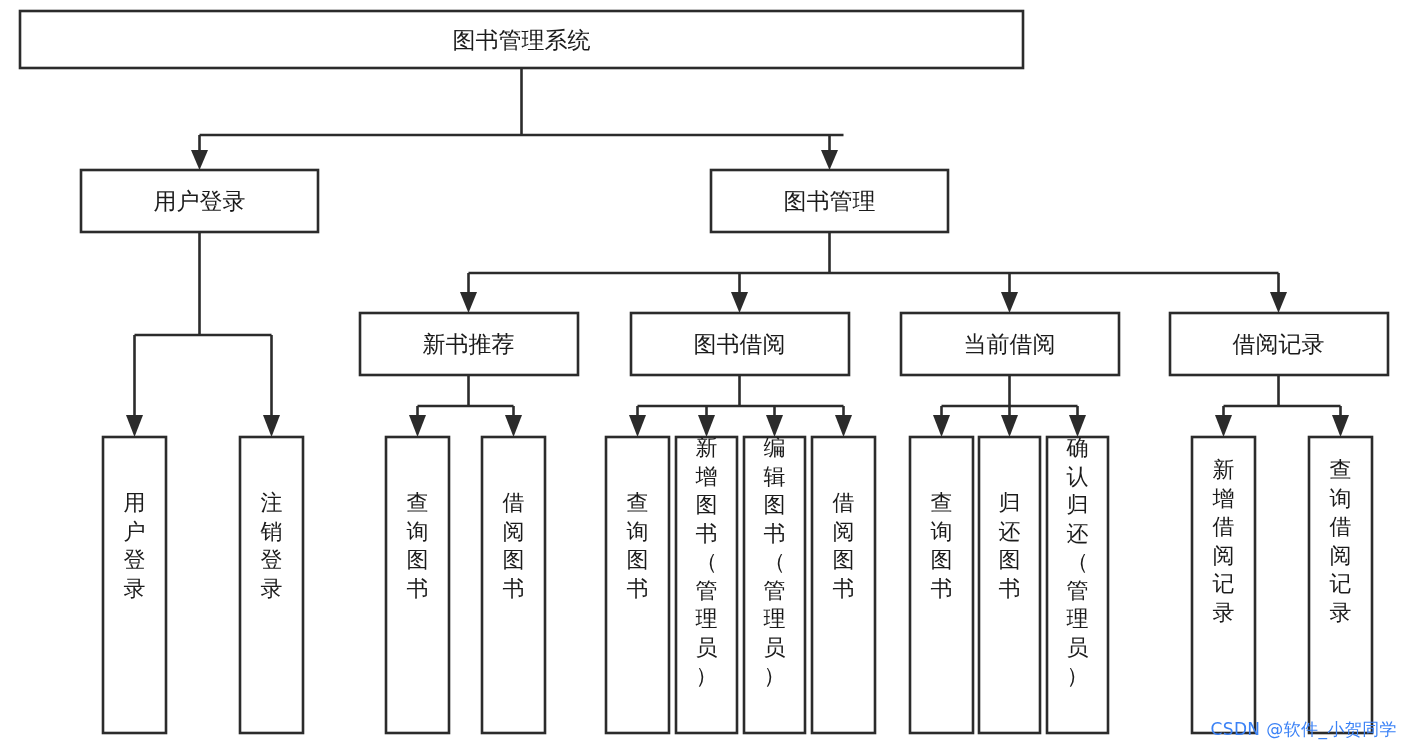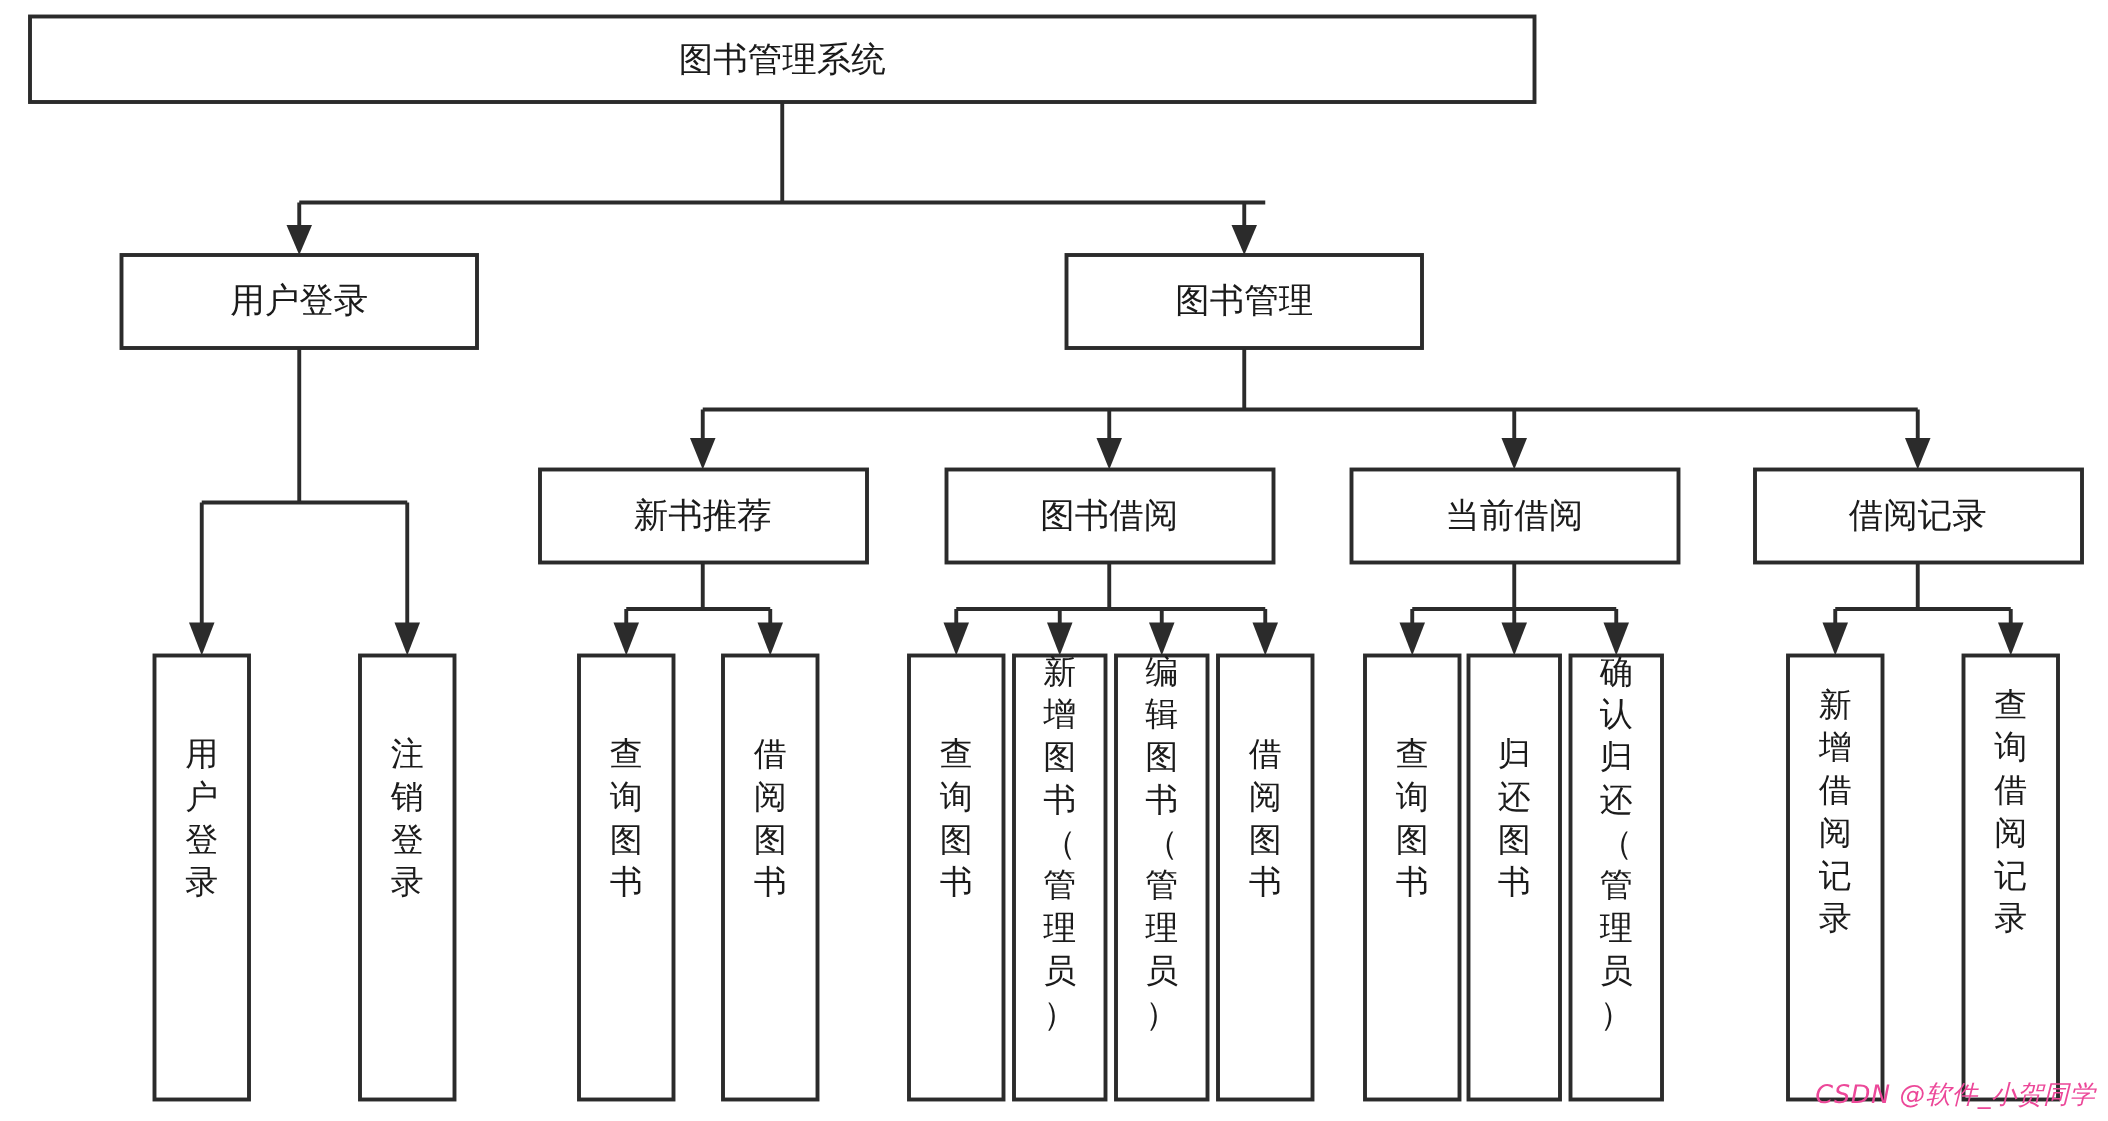--- a/index.html
+++ b/index.html
@@ -53,26 +53,25 @@
   .arrow-head {
     fill: #2b2b2b;
     stroke: none;
   }
   .watermark {
     position: absolute;
     right: 8px;
     bottom: 6px;
     font-family: "DejaVu Sans", "Liberation Sans", sans-serif;
     font-size: 17px;
-    color: #ec4899;
+    color: #3b82f6;
     letter-spacing: 0.4px;
     white-space: nowrap;
     user-select: none;
     pointer-events: none;
-    font-style: italic;
   }
 </style>
 </head>
 <body>
 
 <div id="diagram-root">
 
   <svg id="flowchart" viewBox="0 0 1405 747" xmlns="http://www.w3.org/2000/svg">
 
     <g>

